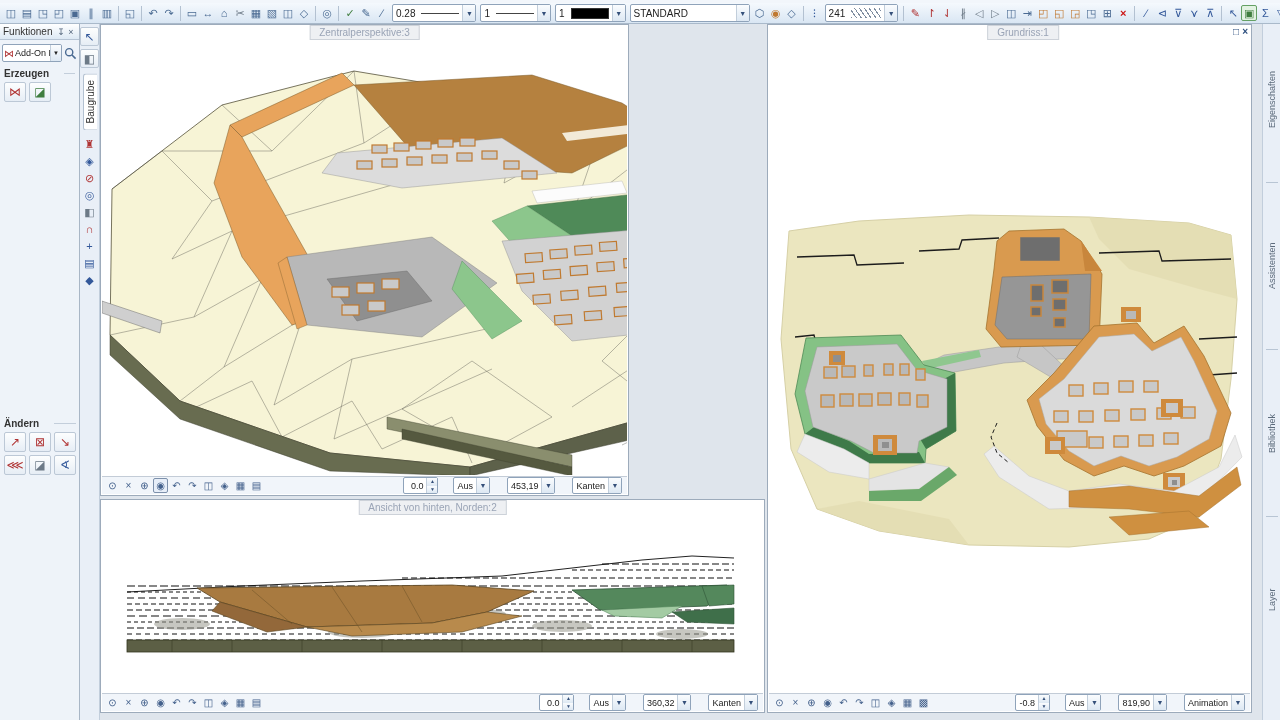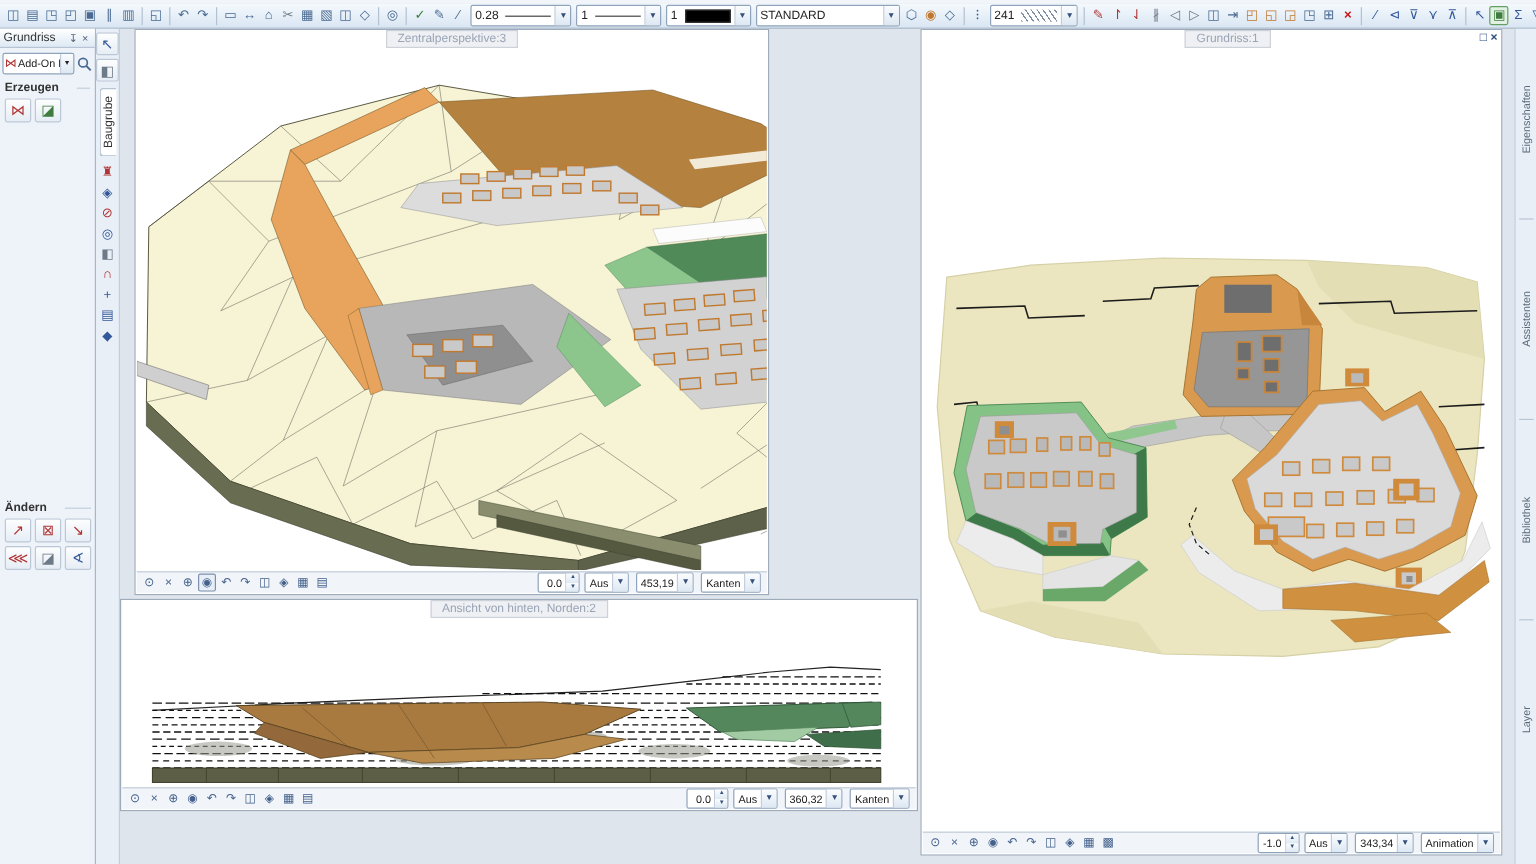--- a/index.html
+++ b/index.html
@@ -63,21 +63,21 @@
         display:flex;align-items:center;justify-content:center}
   .rsep{width:12px;height:1px;background:#b8c5d4;margin:8px 0}
   
   .vp{position:absolute;background:#fff;border:1px solid #9dabbb;box-sizing:border-box}
   .vp-tab{position:absolute;top:0;left:50%;transform:translateX(-50%);background:#eef0f3;border:1px solid #cdd2d9;
           color:#9aa4b6;font-size:10px;padding:0 9px;height:13px;line-height:13px;z-index:6;white-space:nowrap}
   .vp-canvas{position:absolute;left:1px;right:1px;top:14px;bottom:20px;overflow:hidden}
   .vp-bottom{position:absolute;left:1px;right:1px;bottom:1px;height:18px;background:#f1f5fa;border-top:1px solid #c3ccd7;
              display:flex;align-items:center;padding:0 3px;box-sizing:border-box;gap:1px}
   .vp-bottom .icn{width:15px;height:15px;font-size:10px;color:#44618c}
-  .vpctl{margin-left:auto;display:flex;align-items:flex-end;gap:2px}
+  .vpctl{margin-left:auto;display:flex;align-items:flex-end;gap:13px}
   .spin{display:inline-flex;align-items:center;height:15px;background:#fff;border:1px solid #8fa3ba;border-radius:2px;font-size:9px}
   .spin .spin-val{padding:0 3px;min-width:16px;text-align:right}
   .spin-btns{display:flex;flex-direction:column;width:10px;border-left:1px solid #c2cedb;align-self:stretch}
   .spin-btns span{flex:1;font-size:5px;line-height:6px;text-align:center;color:#35507a;
                   background:linear-gradient(#fafcfe,#dde8f3)}
   .dd.small{height:15px;font-size:9px}
   .winbtns{position:absolute;top:1px;right:3px;z-index:7;display:flex;gap:3px;color:#2c4e7e;font-size:10px;font-weight:bold}
   .winbtns span{cursor:default}
   svg{display:block}
 </style>
@@ -127,21 +127,21 @@
   <span class="sep"></span>
   <span><span class="icn c-red">✎</span><span class="icn c-red">↾</span><span class="icn c-red">⇃</span><span class="icn c-gray">∦</span><span class="icn c-gray">◁</span><span class="icn c-gray">▷</span><span class="icn">◫</span><span class="icn">⇥</span><span class="icn c-orange">◰</span><span class="icn c-orange">◱</span><span class="icn c-orange">◲</span><span class="icn">◳</span><span class="icn">⊞</span><span class="icn c-delete">×</span></span>
   <span class="sep"></span>
   <span><span class="icn c-blue">∕</span><span class="icn c-blue">⊲</span><span class="icn c-blue">⊽</span><span class="icn c-blue">⋎</span><span class="icn c-blue">⊼</span></span>
   <span class="sep"></span>
   <span><span class="icn c-blue">↖</span><span class="icn c-green sel-box">▣</span><span class="icn c-blue">Σ</span><span class="icn c-blue">▽</span></span>
 </div>
 
 <div class="palette">
   <div class="pal-title">
-    <span>Grundriss</span>
+    <span>Funktionen</span>
     <span class="grow"></span>
     <span class="mini">↧</span>
     <span class="mini">×</span>
   </div>
   <div class="addonrow">
     <div class="addon">
       <span class="aico">⋈</span>
       <span class="val">Add-On Modul</span>
       <span class="arrow">▼</span>
     </div>
@@ -186,21 +186,21 @@
       <span class="icn c-red">⊘</span>
       <span class="icn c-blue">◎</span>
       <span class="icn c-gray">◧</span>
       <span class="icn c-red">∩</span>
       <span class="icn c-blue">+</span>
       <span class="icn c-blue">▤</span>
       <span class="icn c-blue">◆</span>
     </div>
 </div>
 
-<div class="vp" style="left:112px;top:24px;width:529px;height:472px">
+<div class="vp" style="left:100px;top:24px;width:529px;height:472px">
   <div class="vp-tab">Zentralperspektive:3</div>
   <div class="vp-canvas">
     <svg width="663" height="438" viewBox="0 0 663 438">
 
       <polygon points="10,150 120,66 252,32 420,60 565,100 652,160 652,298 532,382 368,428 228,414 78,362 8,296" fill="#f7f4d6" stroke="#55523a" stroke-width="0.8"></polygon>
 
       <g stroke="#4a4a42" stroke-width="0.45" fill="none" opacity="0.85">
         <path d="M10,150 L60,112 L110,162 L70,220 L130,192 L92,278 L160,240 L122,328 L200,280 L172,366 L250,320 L232,400"></path>
         <path d="M120,66 L170,112 L252,32 L262,104 L340,54 L332,134 L420,60 L402,144 L500,90 L472,172 L565,100 L540,192 L640,154"></path>
         <path d="M60,112 L170,112 M110,162 L262,104 M130,192 L332,134 M160,240 L300,222 M200,280 L360,242 M250,320 L420,282 M232,400 L390,330"></path>
@@ -315,21 +315,21 @@
           <span class="arrow">▼</span>
       </div>
       <div class="dd small">
         <span class="val">Kanten</span>
           <span class="arrow">▼</span>
       </div>
     </div>
   </div>
 </div>
 
-<div class="vp" style="left:100px;top:499px;width:665px;height:177px">
+<div class="vp" style="left:100px;top:499px;width:665px;height:214px">
   <div class="vp-tab">Ansicht von hinten, Norden:2</div>
   <div class="vp-canvas">
     <svg width="663" height="180" viewBox="0 0 663 180">
 
       <g stroke="#222" stroke-width="1">
         <path d="M25,78 L140,72 L260,67 L400,62 L470,54 L540,46 L590,42 L632,44" fill="none"></path>
       </g>
       <g stroke="#111" stroke-width="1.1">
         <line x1="500" y1="50" x2="632" y2="50" stroke-dasharray="7,3"></line>
         <line x1="470" y1="56" x2="632" y2="56" stroke-dasharray="5,3"></line>
@@ -525,32 +525,32 @@
         <span class="icn">◉</span>
         <span class="icn">↶</span>
         <span class="icn">↷</span>
         <span class="icn">◫</span>
         <span class="icn">◈</span>
         <span class="icn">▦</span>
         <span class="icn">▩</span>
       </span>
     <div class="vpctl">
       <div class="spin">
-        <span class="spin-val">-1.0</span>
+        <span class="spin-val">-0.8</span>
         <span class="spin-btns">
             <span>▲</span>
             <span>▼</span>
           </span>
       </div>
       <div class="dd small">
         <span class="val">Aus</span>
           <span class="arrow">▼</span>
       </div>
       <div class="dd small">
-        <span class="val">343,34</span>
+        <span class="val">819,90</span>
           <span class="arrow">▼</span>
       </div>
       <div class="dd small">
         <span class="val">Animation</span>
           <span class="arrow">▼</span>
       </div>
     </div>
   </div>
 </div>
 

